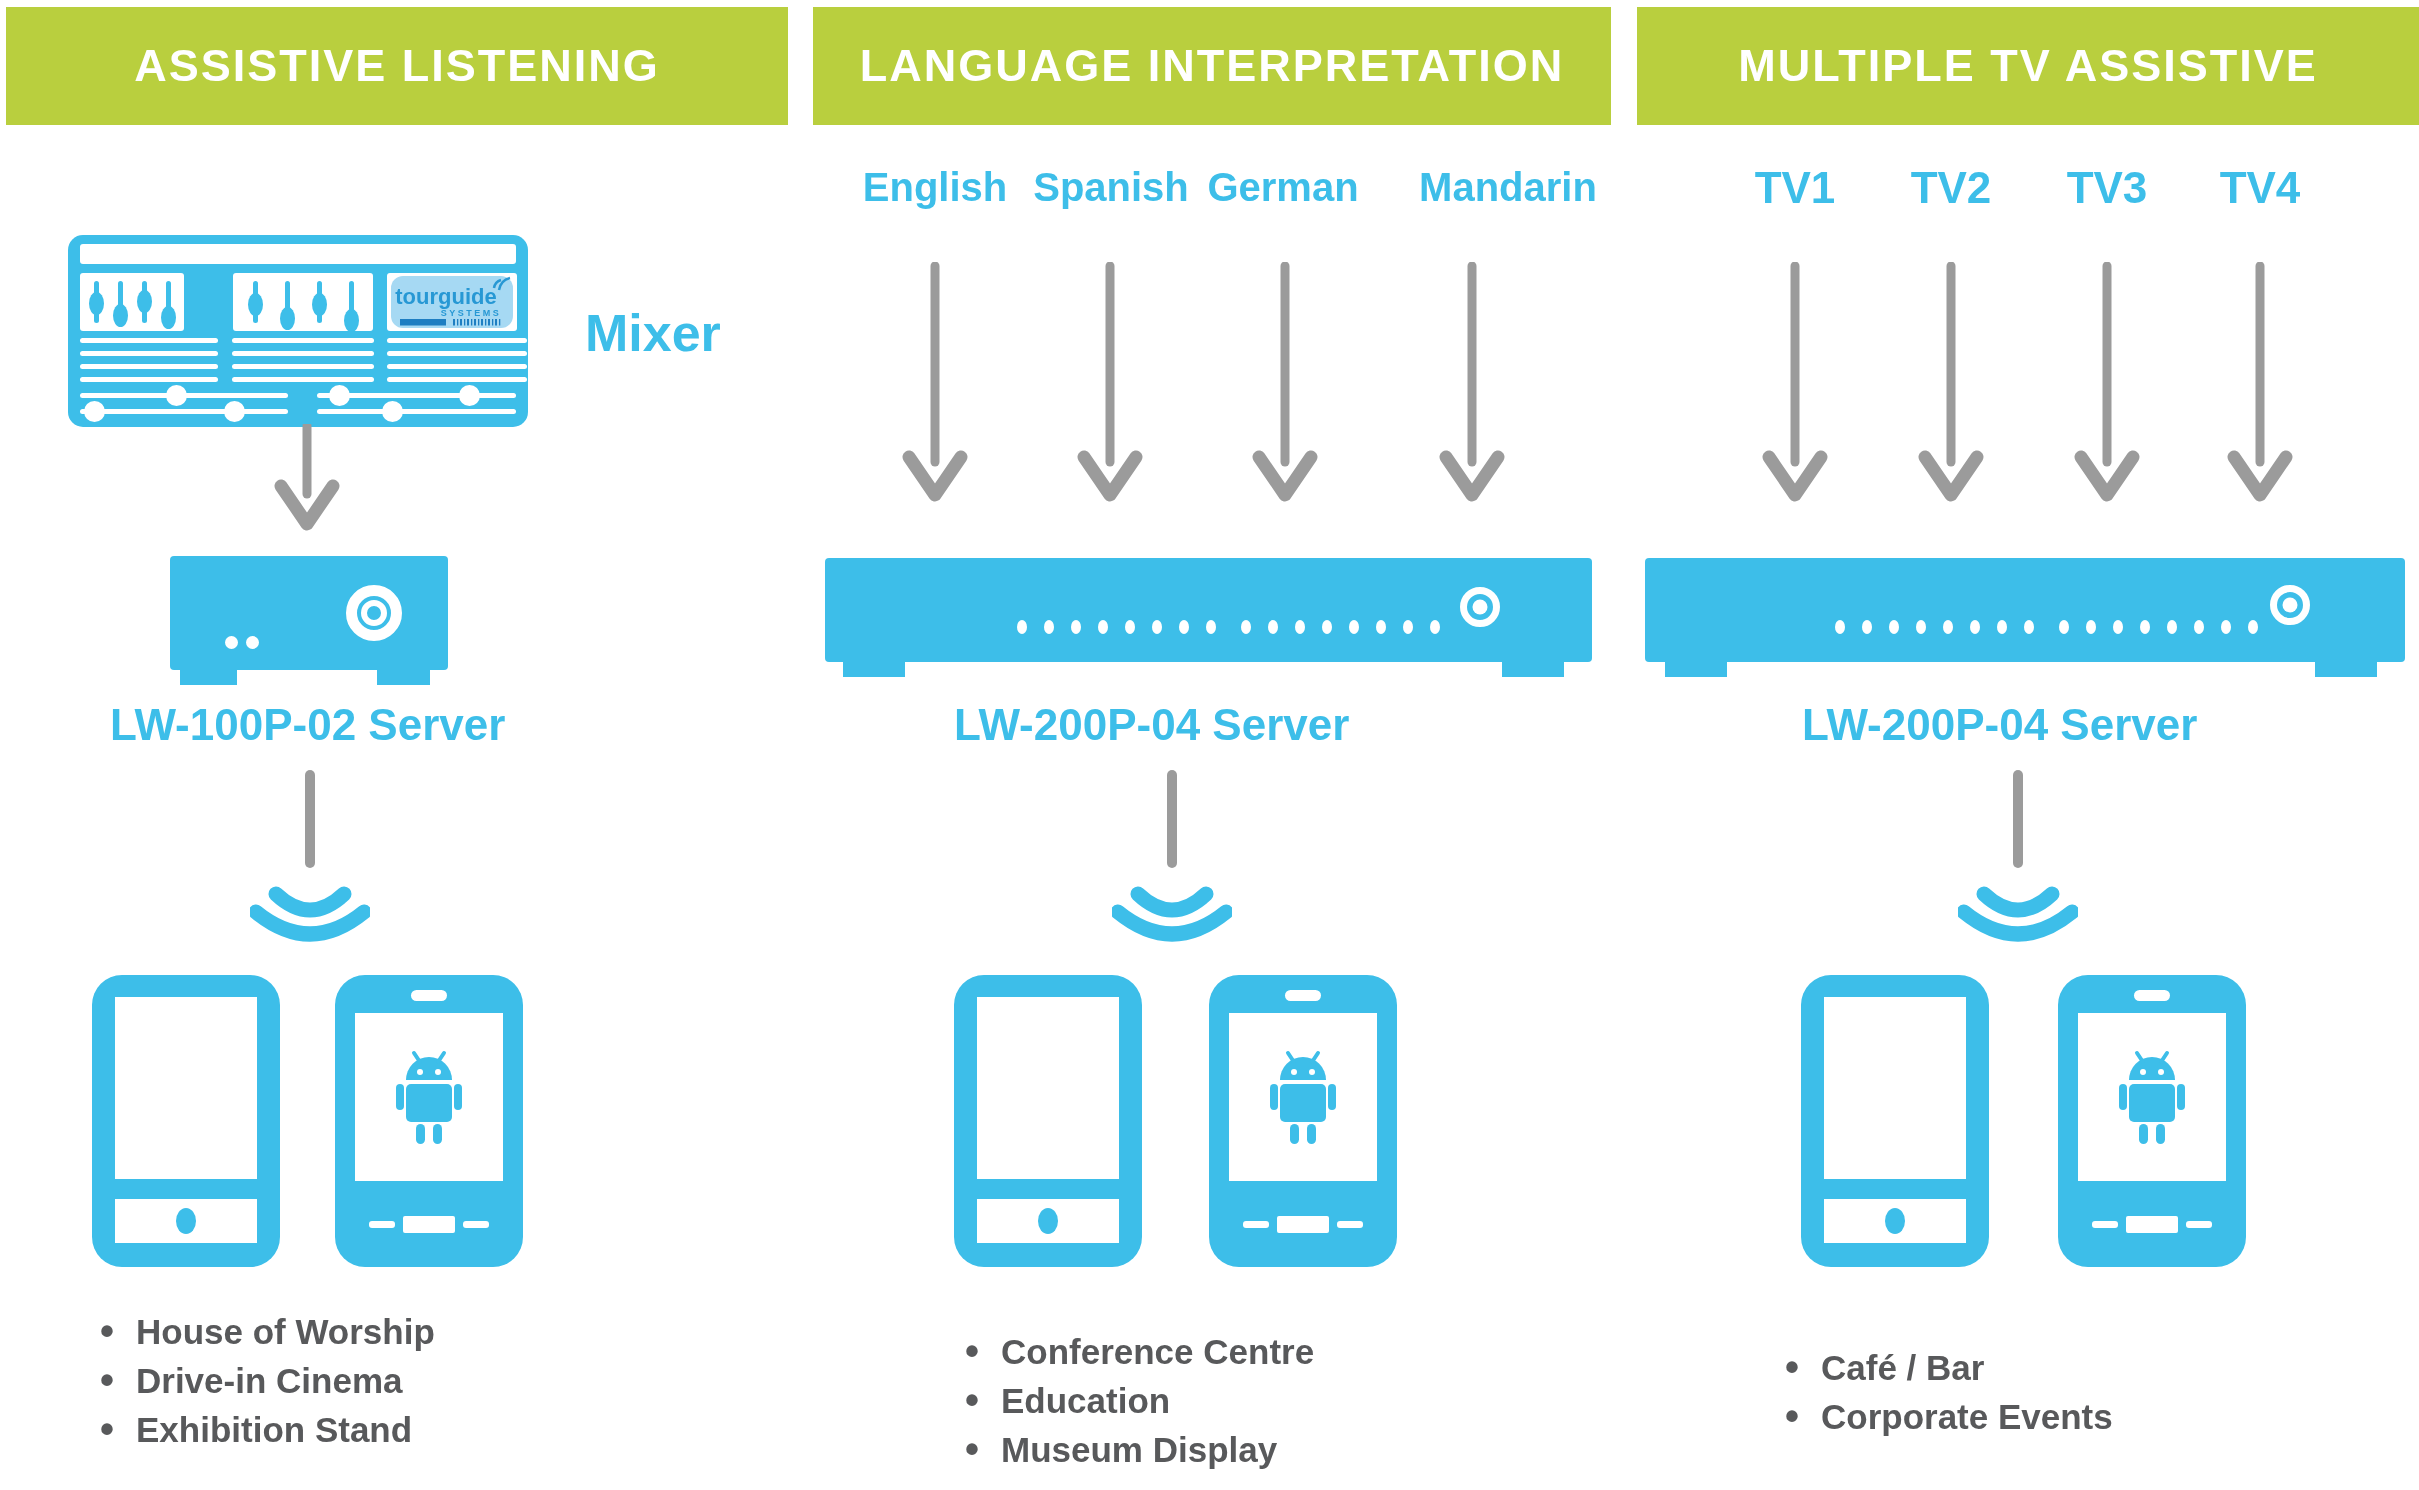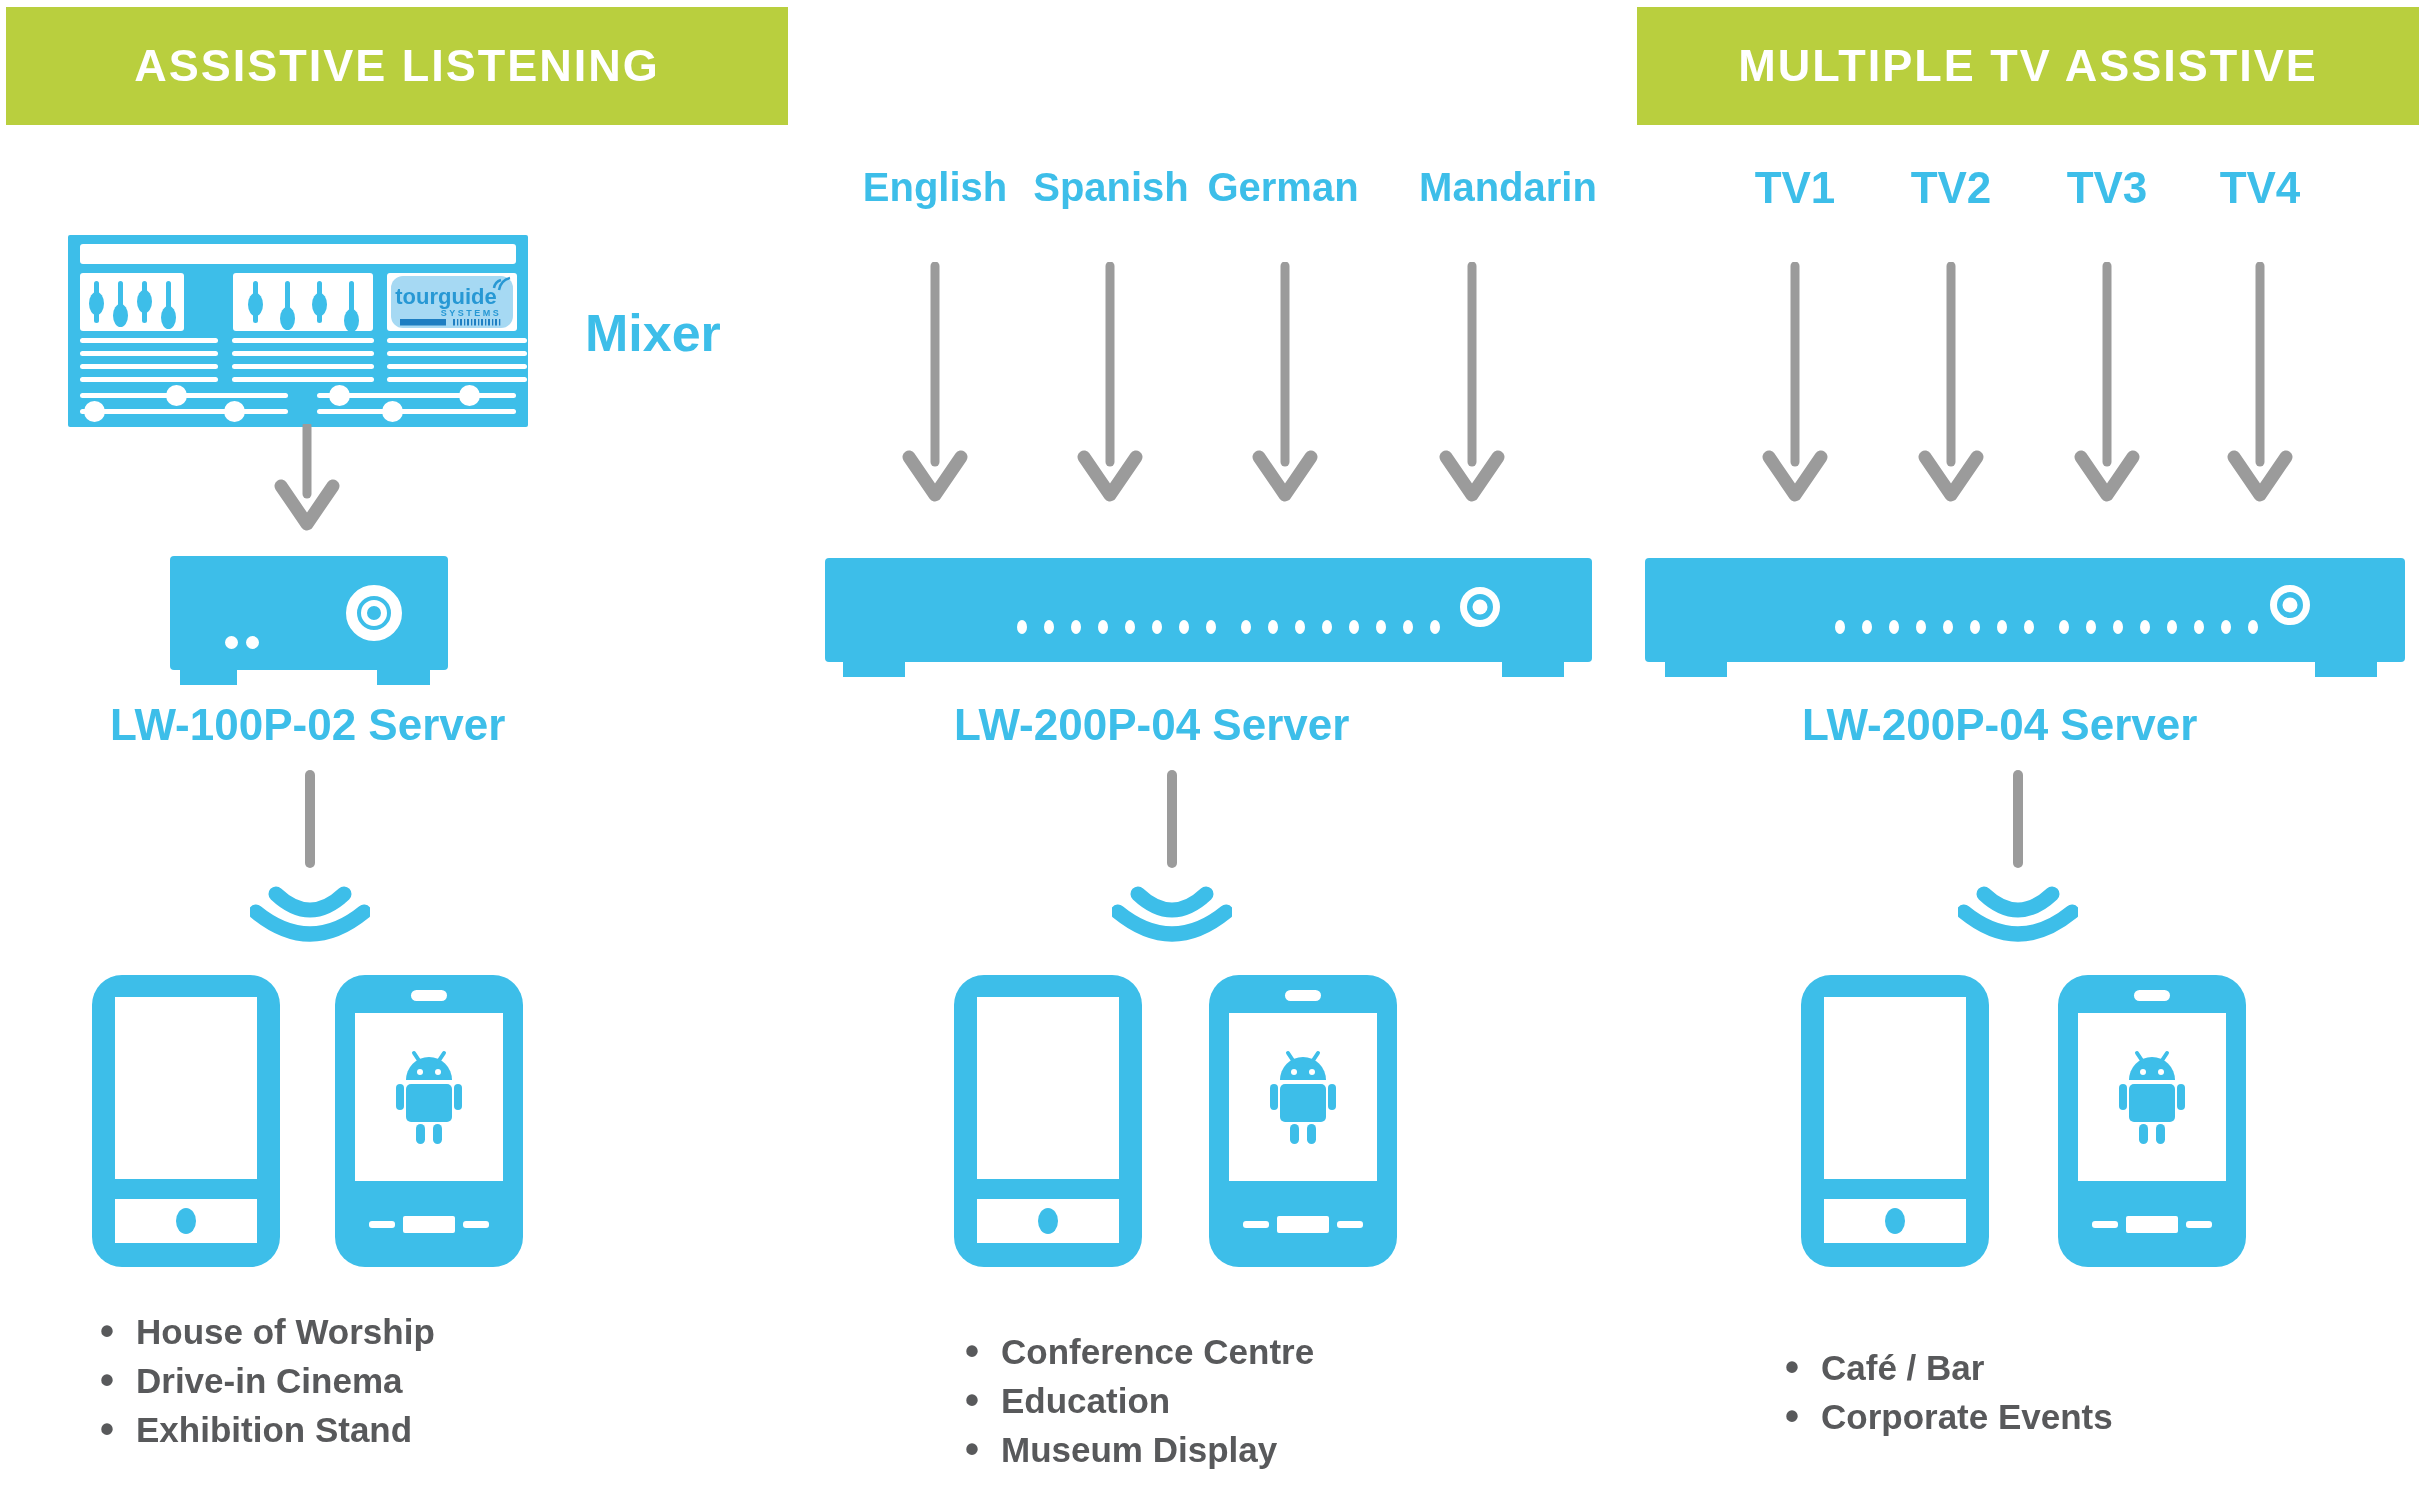--- a/index.html
+++ b/index.html
@@ -12,21 +12,21 @@
        font-size:45px;font-weight:bold;letter-spacing:2px;
        display:flex;align-items:center;justify-content:center;}
 
   
   .blue-label{position:absolute;color:#3dbee9;font-weight:bold;}
   .center{text-align:left;}
   .src{position:absolute;top:165px;width:220px;text-align:center;color:#3dbee9;font-weight:bold;font-size:40px;}
   .tvl{position:absolute;top:163px;width:160px;text-align:center;color:#3dbee9;font-weight:bold;font-size:44px;}
 
   
-  .mixer{position:absolute;left:68px;top:235px;width:460px;height:192px;background:#3dbee9;border-radius:2px;}
+  .mixer{position:absolute;left:68px;top:235px;width:460px;height:192px;background:#3dbee9;border-radius:15px;}
   .mx-strip{position:absolute;left:12px;top:9px;width:436px;height:20px;background:#fff;border-radius:3px;}
   .mx-panel{position:absolute;top:38px;height:58px;background:#fff;border-radius:3px;}
   .vslider{position:absolute;top:8px;width:5px;height:42px;background:#3dbee9;border-radius:3px;}
   .vknob{position:absolute;left:-5px;width:15px;height:23px;background:#3dbee9;border-radius:50%;}
   .hl{position:absolute;height:5px;background:#fff;border-radius:3px;}
   .track{position:absolute;height:5px;background:#fff;border-radius:3px;}
   .tknob{position:absolute;width:21px;height:21px;background:#fff;border-radius:50%;}
 
   
   .server{position:absolute;background:#3dbee9;border-radius:4px;height:104px;}
@@ -59,20 +59,21 @@
   .uc{position:absolute;list-style:none;margin:0;padding:0;font-size:35px;font-weight:bold;color:#58595b;}
   .uc li{position:relative;padding-left:36px;line-height:40px;margin-bottom:9px;}
   .uc li::before{content:"\2022";position:absolute;left:0;top:-1px;font-size:40px;color:#58595b;}
 </style>
 </head>
 <body>
 
 <div class="canvas">
 
   <div class="hdr" style="left:6px;width:782px">ASSISTIVE LISTENING</div>
+  <div class="hdr" style="left:813px;width:798px">LANGUAGE INTERPRETATION</div>
   <div class="hdr" style="left:1637px;width:782px">MULTIPLE TV ASSISTIVE</div>
 
   <div class="mixer">
     <div class="mx-strip"></div>
 
     <div class="mx-panel" style="left:12px;width:104px">
       <div class="vslider" style="left:14px">
           <div class="vknob" style="top:11px"></div>
         </div>
       <div class="vslider" style="left:38px">

